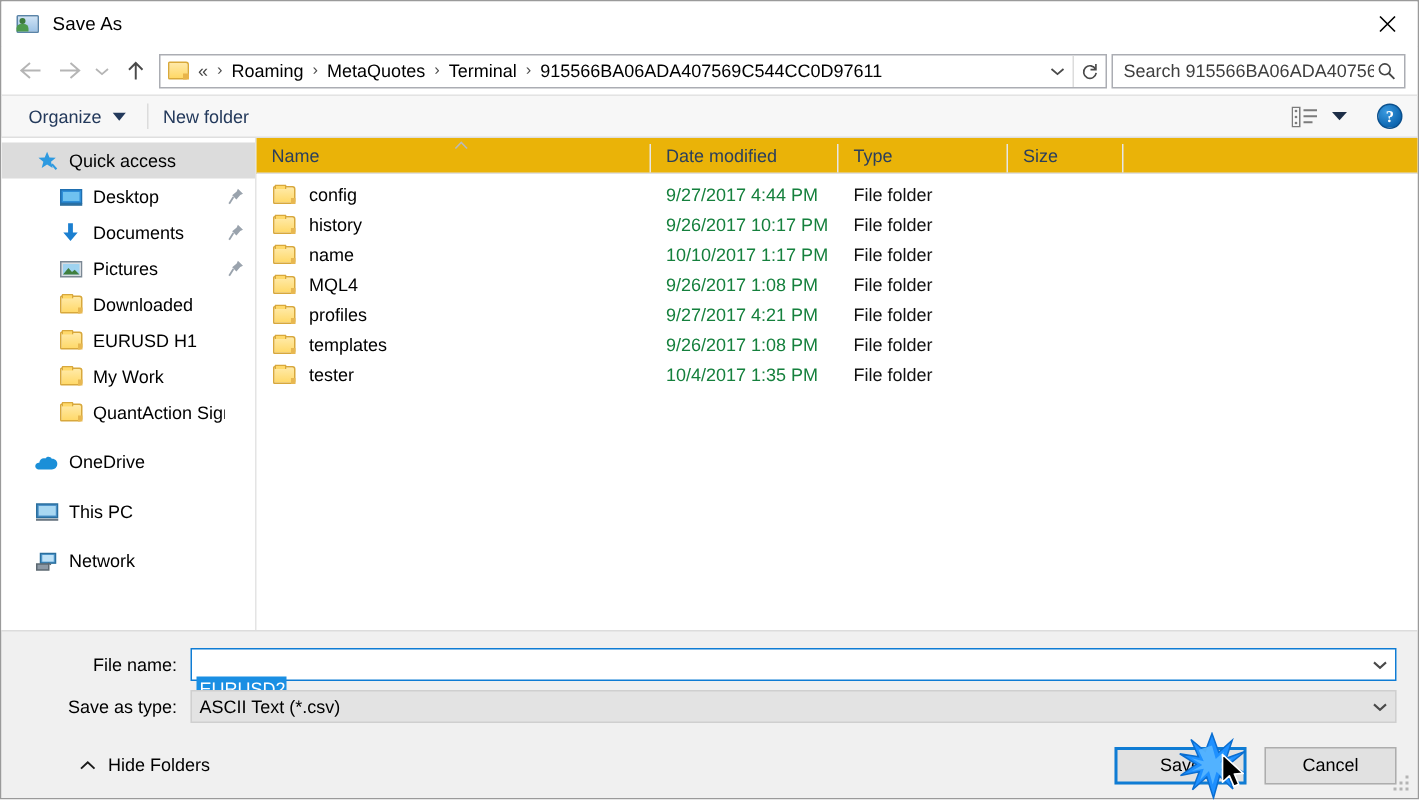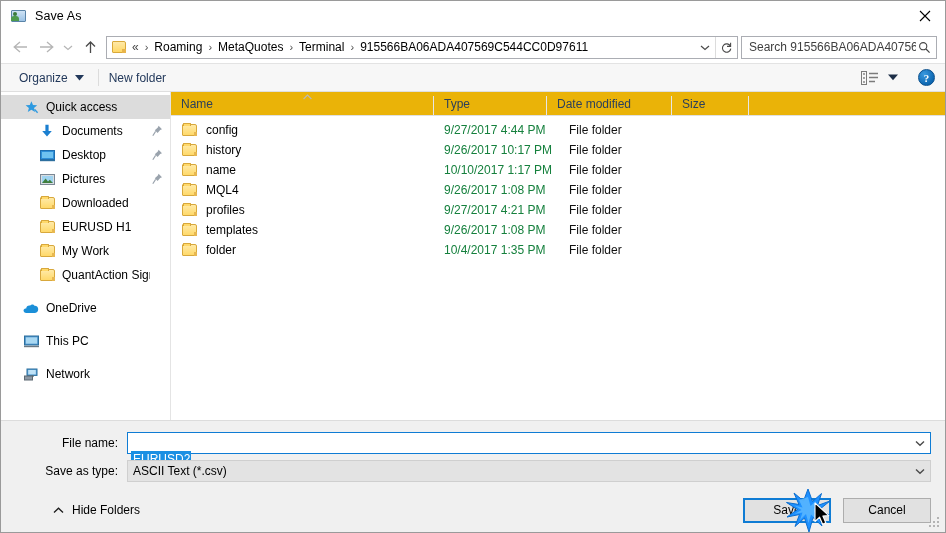--- a/index.html
+++ b/index.html
@@ -435,53 +435,53 @@
             <path d="M7.4,1.2 L9,5 L13.2,5.2 L10,7.9 L11.1,12 L7.4,9.7 L3.8,12 L4.9,7.9 L1.6,5.2 L5.8,5 Z" fill="#2e9ae0"></path>
             <path d="M10.6,9.4 L13.6,12.8" stroke="#2e9ae0" stroke-width="1.4"></path>
           </svg>
         </span>
         <span class="si-label">Quick access</span>
         <span class="si-pin"></span>
       </div>
 
       <div class="side-item lvl1">
         <span class="si-icon">
+          <svg width="15" height="13" viewBox="0 0 15 13">
+            <rect x="0.5" y="1.5" width="14" height="9" fill="#2f8fd8" stroke="#1f6fb0"></rect>
+            <rect x="2" y="3" width="11" height="6" fill="#6fc2f0"></rect>
+            <rect x="0" y="10.6" width="15" height="1.6" fill="#2d6f9e"></rect>
+          </svg>
+        </span>
+        <span class="si-label">Desktop</span>
+        <span class="si-pin">
+          <svg width="11" height="12" viewBox="0 0 11 12">
+            <path d="M6.6,0.8 L10,4.2 L8.2,5 L5.6,8 L2.8,5.2 L5.8,2.6 Z" fill="#9aa3ad"></path>
+            <path d="M3.6,6.4 L0.8,10.8" stroke="#9aa3ad" stroke-width="1.2"></path>
+          </svg>
+        </span>
+      </div>
+
+      <div class="side-item lvl1">
+        <span class="si-icon">
           <svg width="14" height="14" viewBox="0 0 14 14">
             <path d="M5.4,0.8 L8.6,0.8 L8.6,7 L11.8,7 L7,12.6 L2.2,7 L5.4,7 Z" fill="#1b7fd0"></path>
           </svg>
         </span>
         <span class="si-label">Documents</span>
         <span class="si-pin">
           <svg width="11" height="12" viewBox="0 0 11 12">
             <path d="M6.6,0.8 L10,4.2 L8.2,5 L5.6,8 L2.8,5.2 L5.8,2.6 Z" fill="#9aa3ad"></path>
             <path d="M3.6,6.4 L0.8,10.8" stroke="#9aa3ad" stroke-width="1.2"></path>
           </svg>
         </span>
       </div>
 
       <div class="side-item lvl1">
         <span class="si-icon">
           <svg width="15" height="13" viewBox="0 0 15 13">
-            <rect x="0.5" y="1.5" width="14" height="9" fill="#2f8fd8" stroke="#1f6fb0"></rect>
-            <rect x="2" y="3" width="11" height="6" fill="#6fc2f0"></rect>
-            <rect x="0" y="10.6" width="15" height="1.6" fill="#2d6f9e"></rect>
-          </svg>
-        </span>
-        <span class="si-label">Desktop</span>
-        <span class="si-pin">
-          <svg width="11" height="12" viewBox="0 0 11 12">
-            <path d="M6.6,0.8 L10,4.2 L8.2,5 L5.6,8 L2.8,5.2 L5.8,2.6 Z" fill="#9aa3ad"></path>
-            <path d="M3.6,6.4 L0.8,10.8" stroke="#9aa3ad" stroke-width="1.2"></path>
-          </svg>
-        </span>
-      </div>
-
-      <div class="side-item lvl1">
-        <span class="si-icon">
-          <svg width="15" height="13" viewBox="0 0 15 13">
             <rect x="0.5" y="1.5" width="14" height="10" fill="#d8dde2" stroke="#7b8894"></rect>
             <rect x="2" y="3" width="11" height="7" fill="#9fd3f0"></rect>
             <path d="M2,10 L5.6,5.6 L8,8.4 L9.8,6.8 L13,10 Z" fill="#3f7f3f"></path>
           </svg>
         </span>
         <span class="si-label">Pictures</span>
         <span class="si-pin">
           <svg width="11" height="12" viewBox="0 0 11 12">
             <path d="M6.6,0.8 L10,4.2 L8.2,5 L5.6,8 L2.8,5.2 L5.8,2.6 Z" fill="#9aa3ad"></path>
             <path d="M3.6,6.4 L0.8,10.8" stroke="#9aa3ad" stroke-width="1.2"></path>
@@ -553,22 +553,22 @@
           </svg>
         </span>
         <span class="si-label">Network</span>
         <span class="si-pin"></span>
       </div>
     </div>
 
     <div class="filelist">
       <div class="colhead">
         <div class="col c-name">Name</div>
+        <div class="col c-date">Date modified</div>
         <div class="col c-type">Type</div>
-        <div class="col c-date">Date modified</div>
         <div class="col c-size">Size</div>
         <div class="sort-caret">
           <svg width="9" height="6" viewBox="0 0 9 6">
             <path d="M0.6,5 L4.5,1 L8.4,5" stroke="#b9b9b9" stroke-width="1.1" fill="none"></path>
           </svg>
         </div>
       </div>
 
       <div class="rows">
         <div class="frow">
@@ -621,21 +621,21 @@
             <span class="folder-ico"></span>
             <span>templates</span>
           </div>
           <div class="f-date">9/26/2017 1:08 PM</div>
           <div class="f-type">File folder</div>
           <div class="f-size"></div>
         </div>
         <div class="frow">
           <div class="f-name">
             <span class="folder-ico"></span>
-            <span>folder</span>
+            <span>tester</span>
           </div>
           <div class="f-date">10/4/2017 1:35 PM</div>
           <div class="f-type">File folder</div>
           <div class="f-size"></div>
         </div>
       </div>
     </div>
   </div>
 
   <div class="footer">

